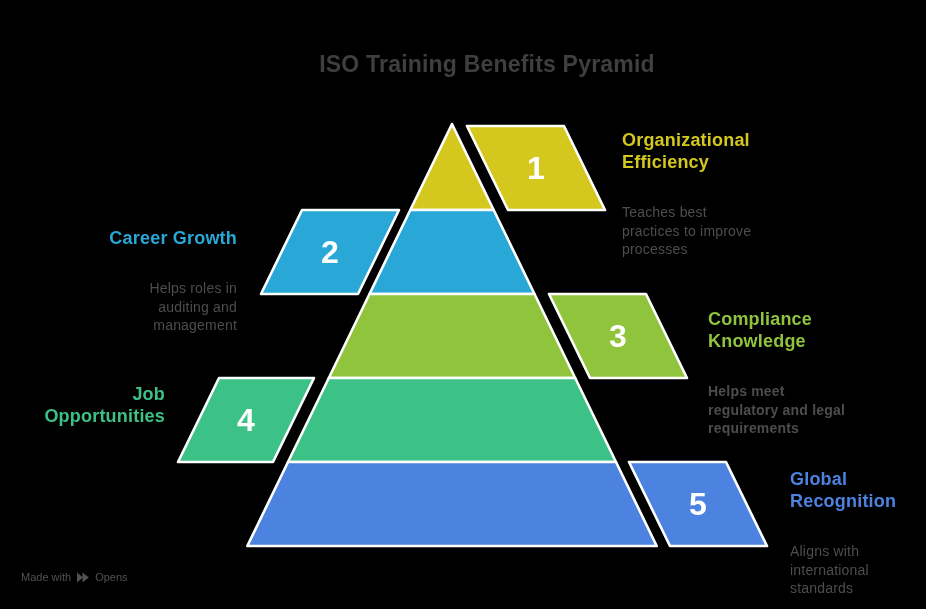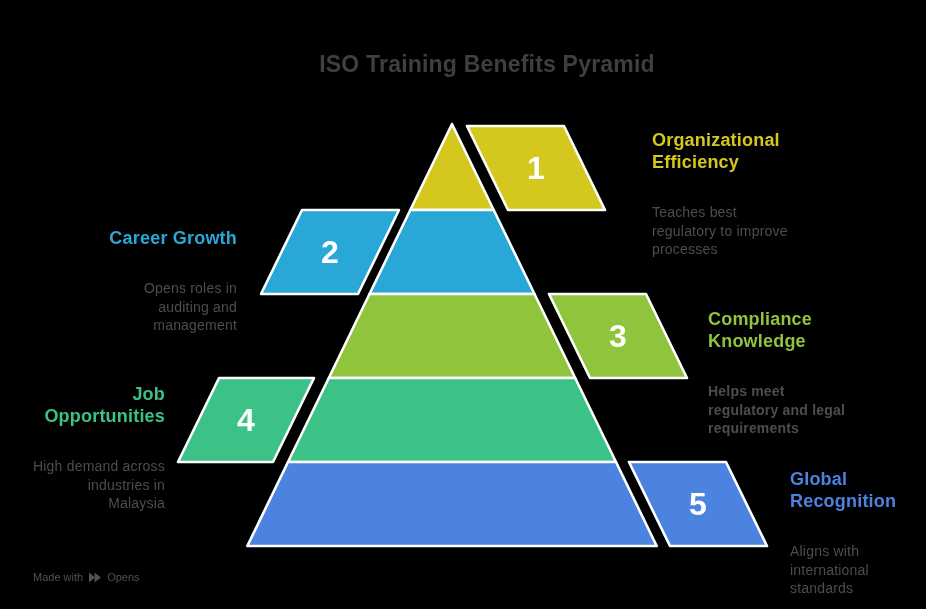--- a/index.html
+++ b/index.html
@@ -14,21 +14,21 @@
   }
   svg.pyramid{position:absolute;left:0;top:0;}
   svg.pyramid polygon{stroke:#ffffff;stroke-width:2.6;stroke-linejoin:round;}
   .num{fill:#ffffff;font-family:"Liberation Sans",sans-serif;font-size:32px;font-weight:bold;text-anchor:middle;}
   .label-block{position:absolute;white-space:pre-line;}
   .lb-right{text-align:right;}
   .heading{font-size:18px;line-height:22px;font-weight:bold;margin:0 0 12px 0;letter-spacing:.2px;}
   .desc{font-size:14px;line-height:18.5px;letter-spacing:.2px;}
   .footer{
     position:absolute;left:21px;top:571px;display:flex;align-items:center;
-    gap:5px;font-size:11px;margin-left:12px;
+    gap:5px;font-size:11px;
   }
   .napkin-icon{display:block;}
 </style>
 </head>
 <body>
 
 <div class="stage">
 
   <div class="title" style="color: rgb(63, 63, 63);">ISO Training Benefits Pyramid</div>
 
@@ -46,49 +46,46 @@
     <polygon points="219,378 314,378 273,462 178,462" fill="#3cc186"></polygon>
     <polygon points="629,462 726,462 767,546 670,546" fill="#4c82e0"></polygon>
 
     <text class="num" x="536" y="179" fill="#ffffff">1</text>
     <text class="num" x="330" y="263" fill="#ffffff">2</text>
     <text class="num" x="618" y="347" fill="#ffffff">3</text>
     <text class="num" x="246" y="431" fill="#ffffff">4</text>
     <text class="num" x="698" y="515" fill="#ffffff">5</text>
   </svg>
 
-  <div class="label-block" style="left:652px;top:111px;width:140px;">
+  <div class="label-block" style="left:622px;top:111px;width:140px;">
     <div class="heading" style="color: rgb(212, 199, 30);">Organizational
 Efficiency</div>
     <div class="desc" style="color: rgb(77, 77, 77);">Teaches best
-regulatory to improve
+practices to improve
 processes</div>
   </div>
 
   <div class="label-block lb-right" style="left:97px;top:209px;width:140px;">
     <div class="heading" style="color: rgb(41, 168, 216);">Career Growth</div>
-    <div class="desc" style="color: rgb(77, 77, 77);">Opens roles in
+    <div class="desc" style="color: rgb(77, 77, 77);">Helps roles in
 auditing and
 management</div>
   </div>
 
   <div class="label-block" style="left:708px;top:290px;width:140px;">
     <div class="heading" style="color: rgb(144, 196, 60);">Compliance
 Knowledge</div>
     <div class="desc" style="color: rgb(77, 77, 77); font-weight: bold;">Helps meet
 regulatory and legal
 requirements</div>
   </div>
 
   <div class="label-block lb-right" style="left:15px;top:365px;width:150px;">
     <div class="heading" style="color: rgb(60, 193, 134);">Job
 Opportunities</div>
-    <div class="desc" style="color: rgb(77, 77, 77);">High demand across
-industries in
-Malaysia</div>
   </div>
 
   <div class="label-block" style="left:790px;top:450px;width:120px;">
     <div class="heading" style="color: rgb(76, 130, 224);">Global
 Recognition</div>
     <div class="desc" style="color: rgb(77, 77, 77);">Aligns with
 international
 standards</div>
   </div>
 

